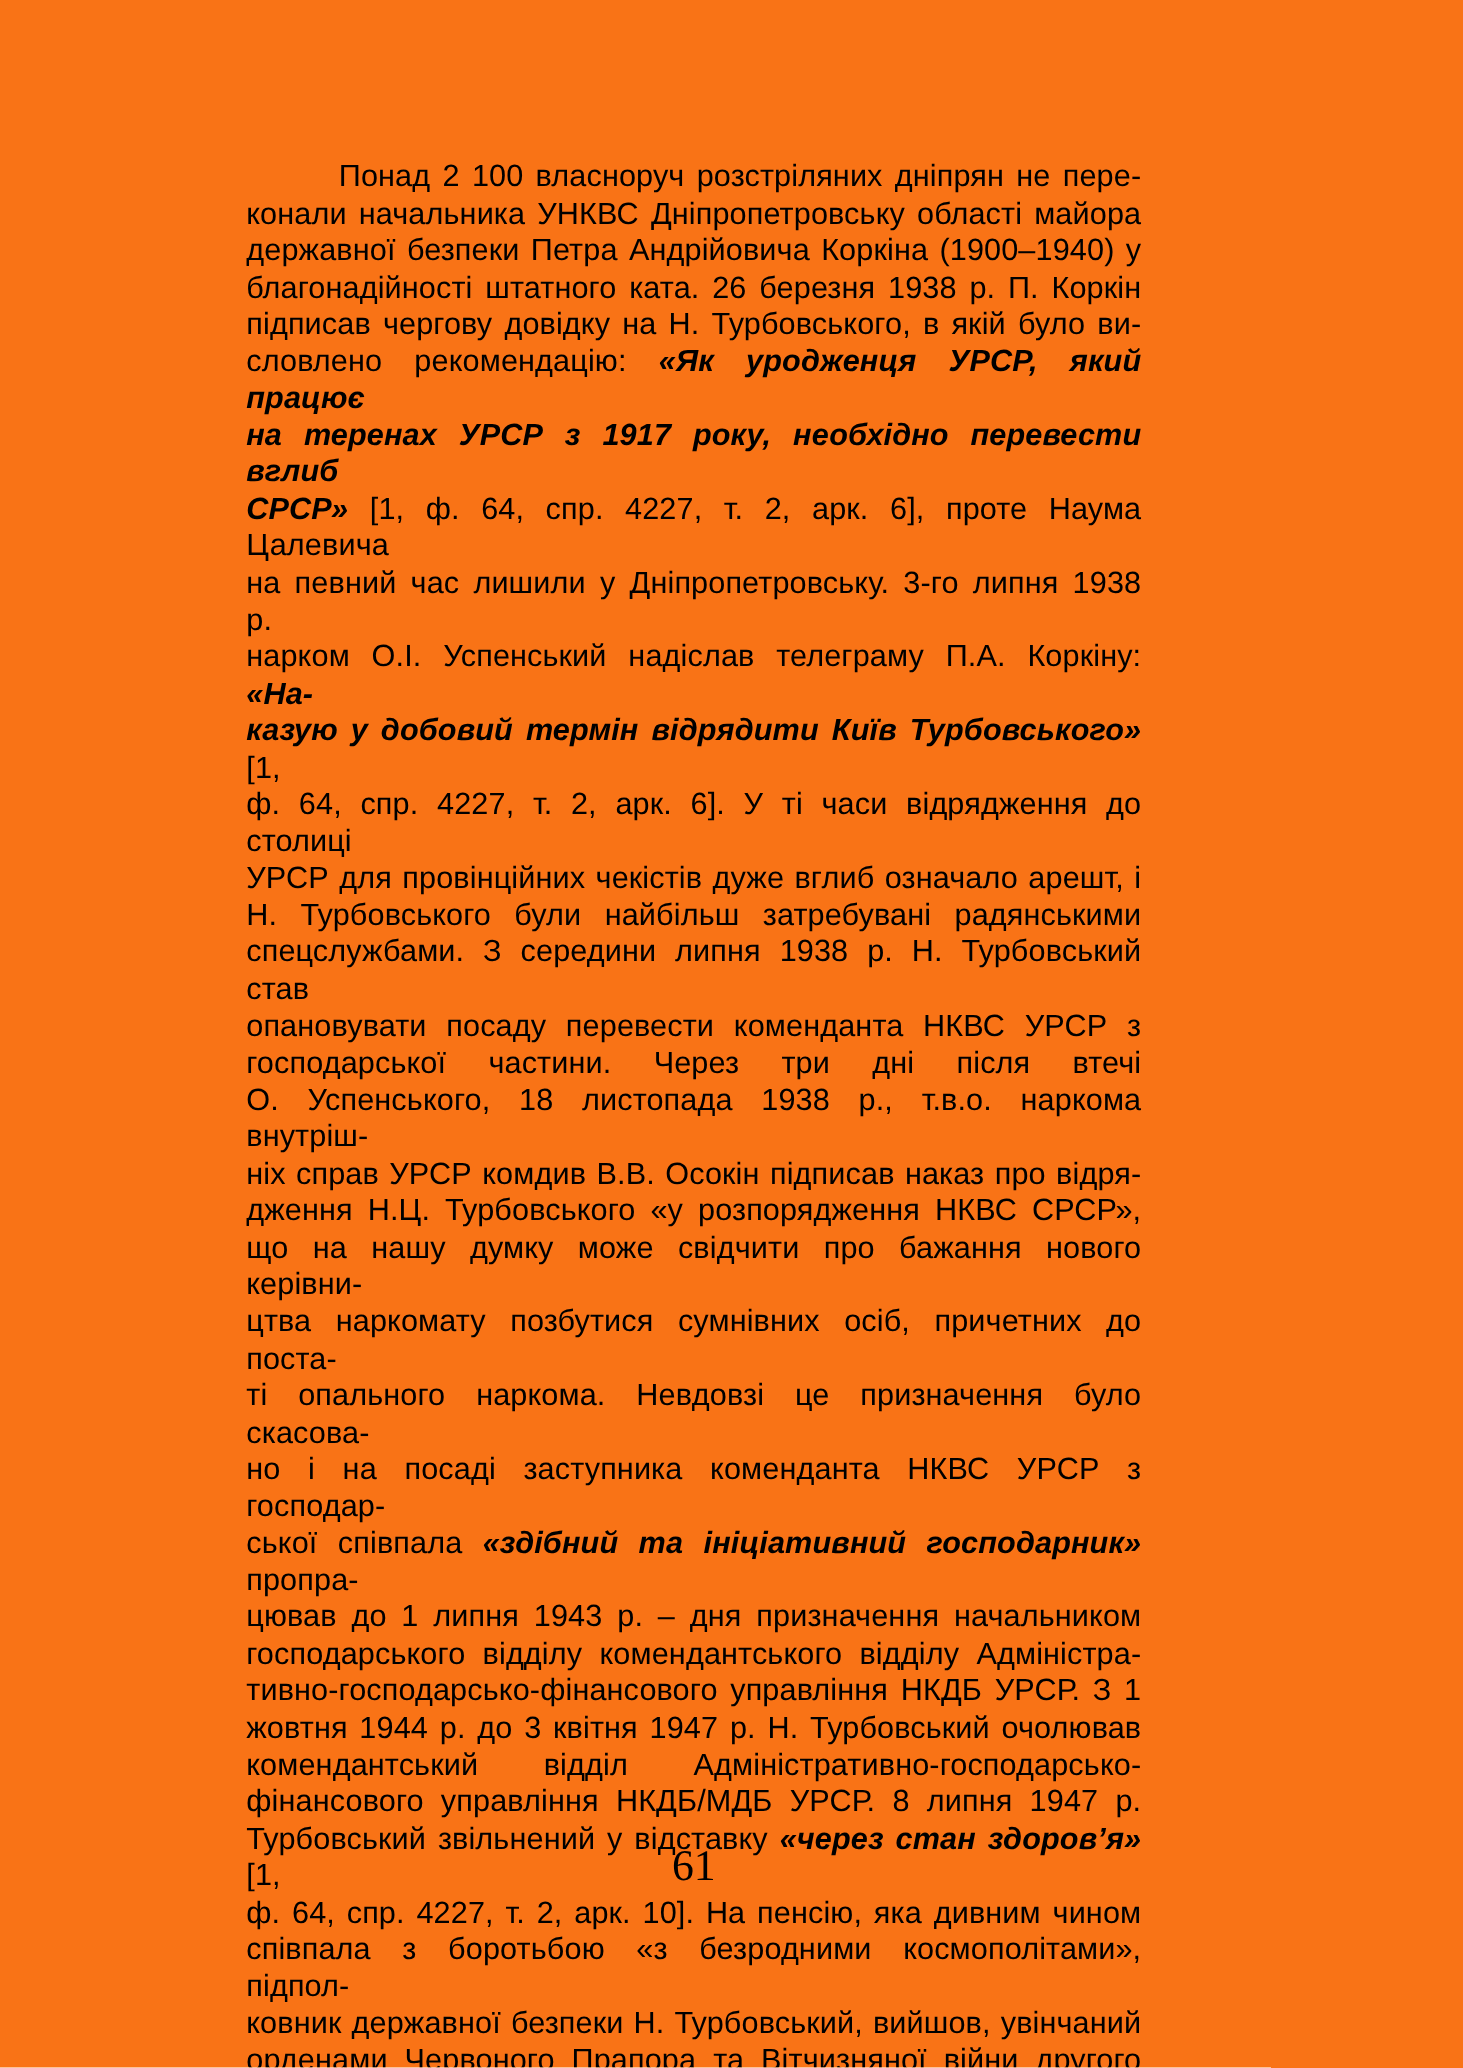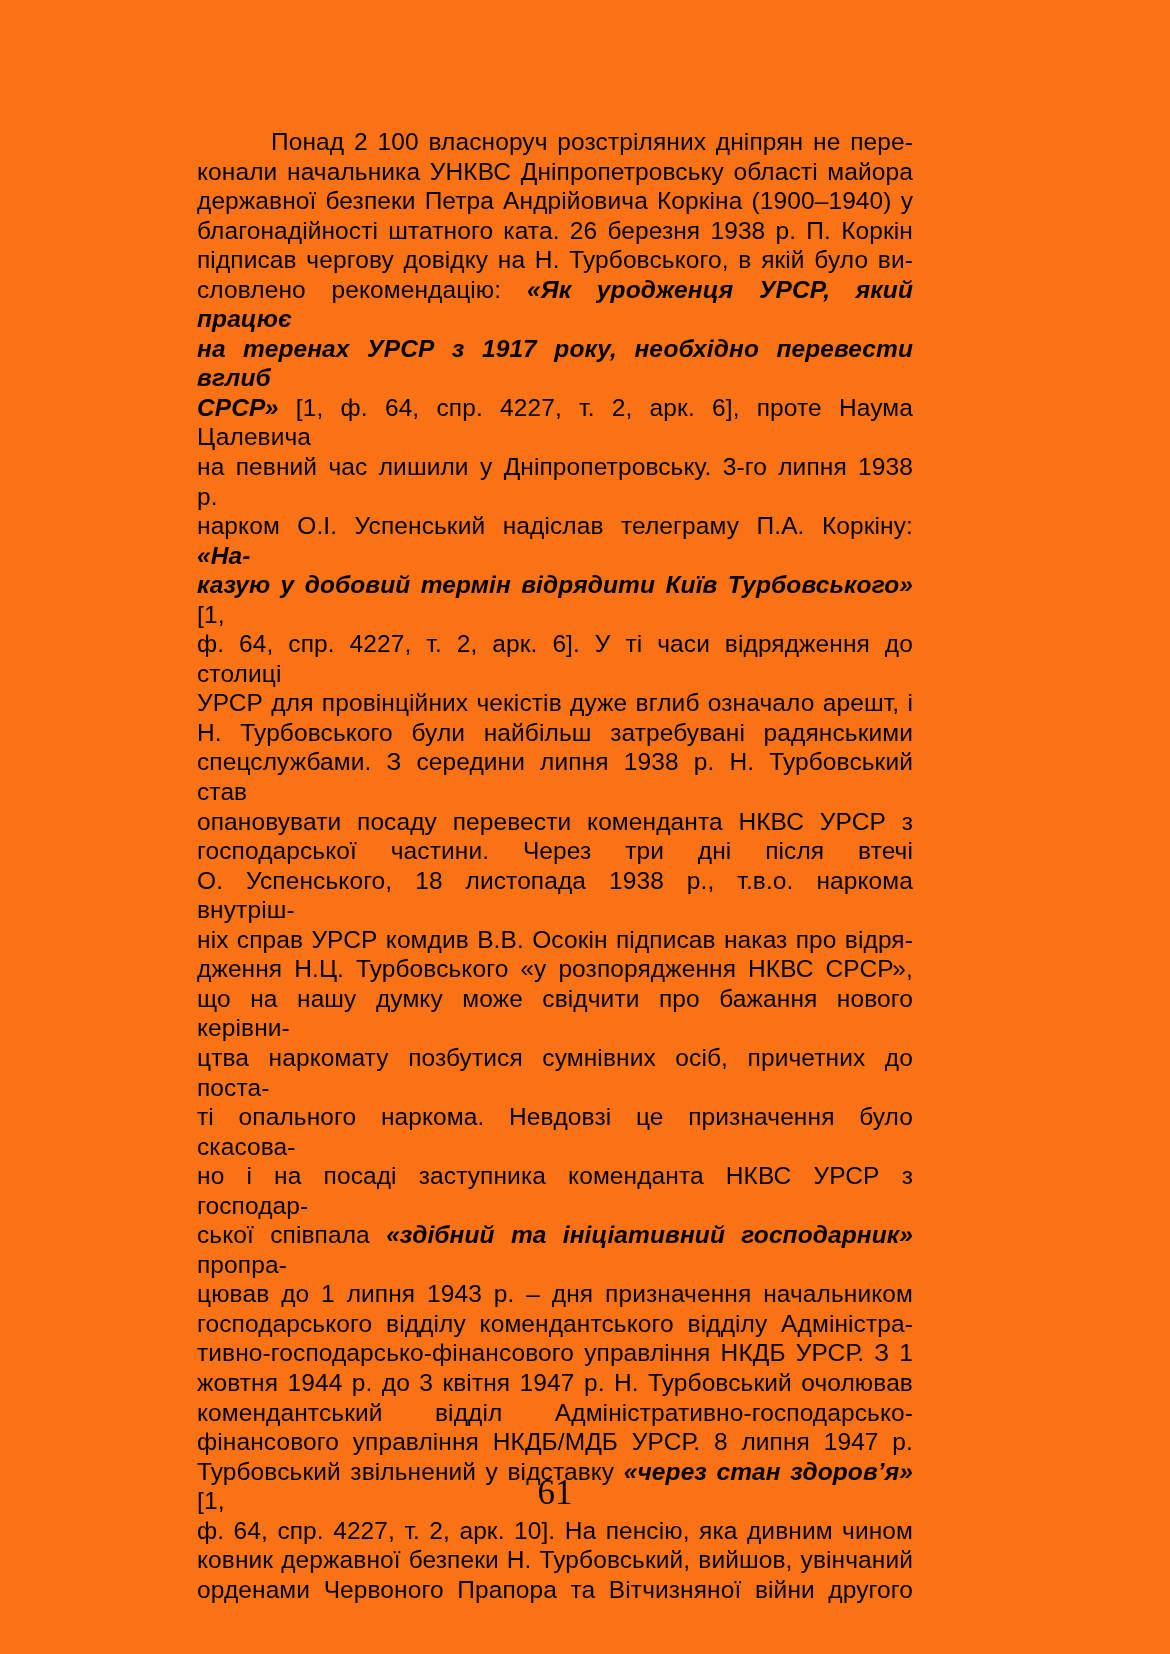--- a/index.html
+++ b/index.html
@@ -72,17 +72,18 @@
       <div class="line"><span>но і на посаді заступника коменданта НКВС УРСР з господар-</span></div>
       <div class="line"><span>ської співпала </span><span class="it">«здібний та ініціативний господарник»</span><span> пропра-</span></div>
       <div class="line"><span>цював до 1 липня 1943 р. – дня призначення начальником</span></div>
       <div class="line"><span>господарського відділу комендантського відділу Адміністра-</span></div>
       <div class="line"><span>тивно-господарсько-фінансового управління НКДБ УРСР. З 1</span></div>
       <div class="line"><span>жовтня 1944 р. до 3 квітня 1947 р. Н. Турбовський очолював</span></div>
       <div class="line"><span>комендантський відділ Адміністративно-господарсько-</span></div>
       <div class="line"><span>фінансового управління НКДБ/МДБ УРСР. 8 липня 1947 р.</span></div>
       <div class="line"><span>Турбовський звільнений у відставку </span><span class="it">«через стан здоров’я»</span><span> [1,</span></div>
       <div class="line"><span>ф. 64, спр. 4227, т. 2, арк. 10]. На пенсію, яка дивним чином</span></div>
+      <div class="line"><span>співпала з боротьбою «з безродними космополітами», підпол-</span></div>
       <div class="line"><span>ковник державної безпеки Н. Турбовський, вийшов, увінчаний</span></div>
       <div class="line"><span>орденами Червоного Прапора та Вітчизняної війни другого</span></div>
     </div>
   <div class="page-number">61</div>
 </div>
 
 </body></html>

